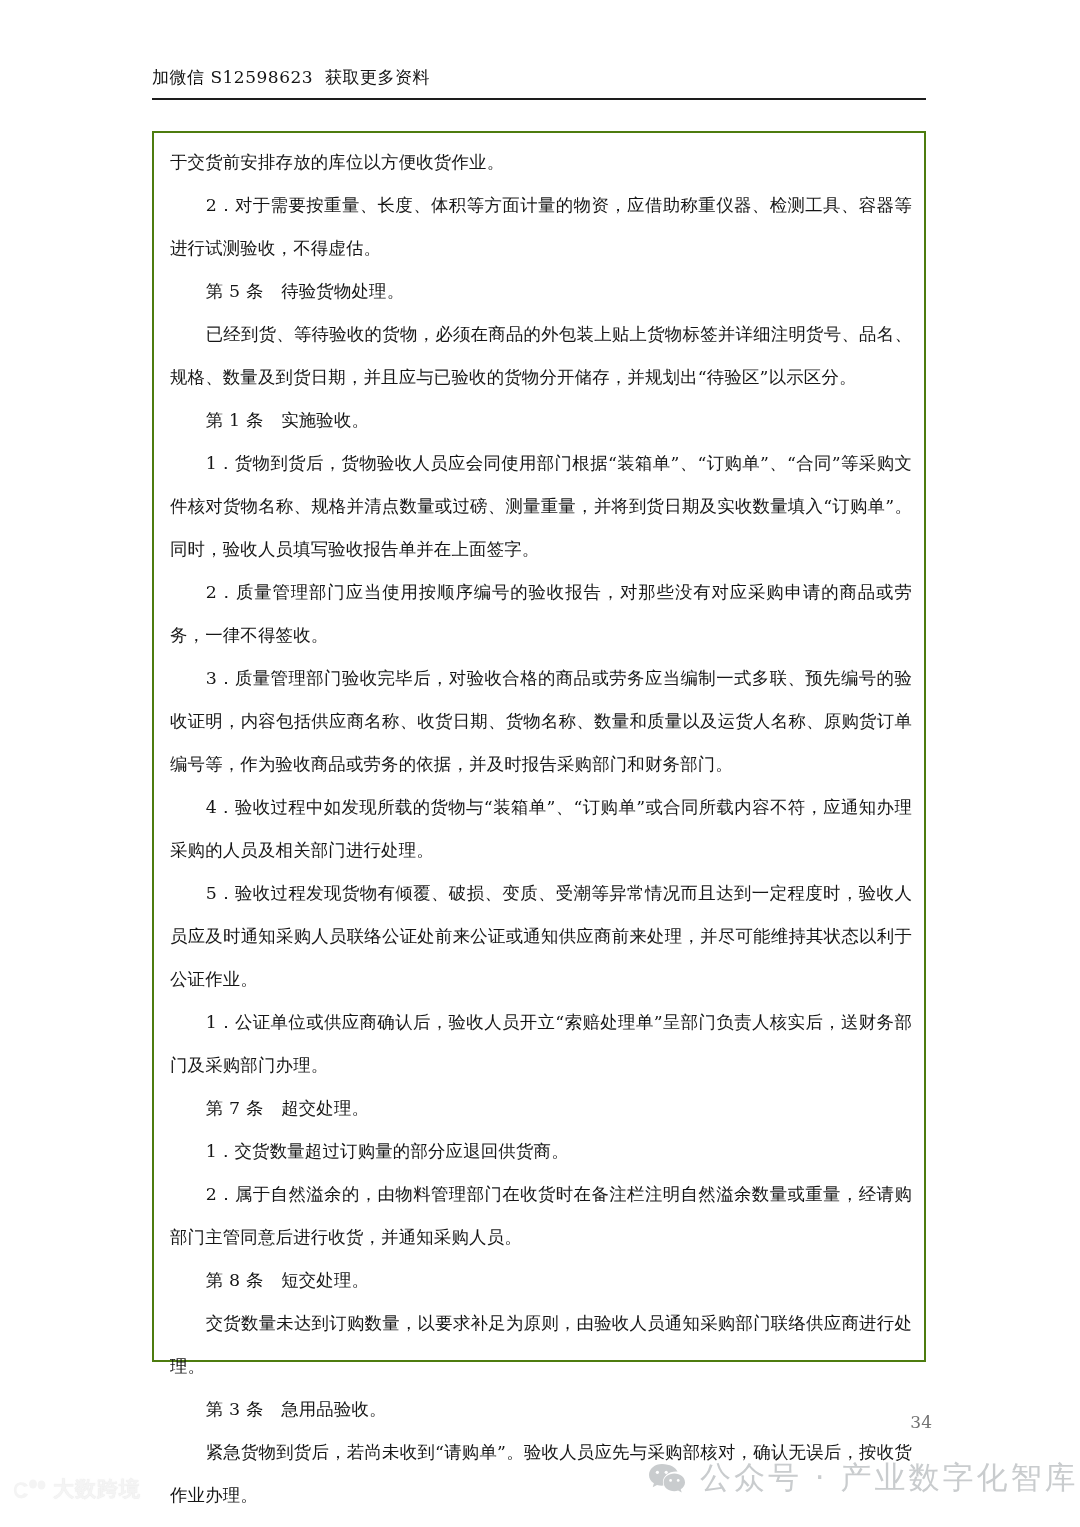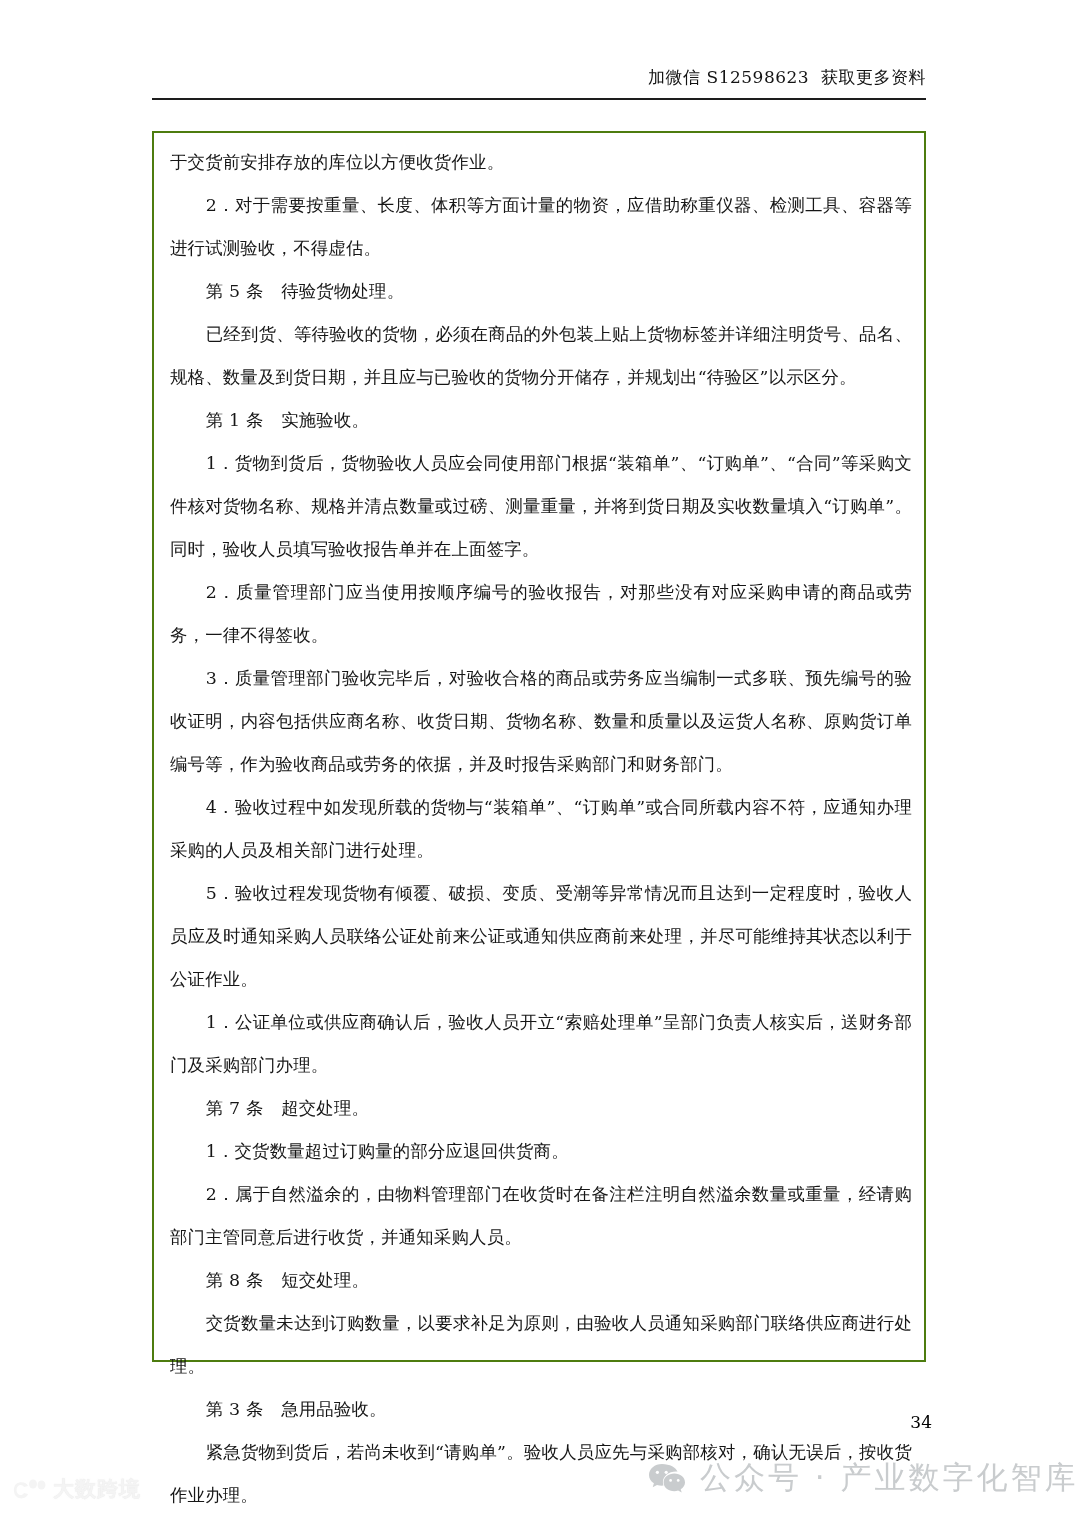--- a/index.html
+++ b/index.html
@@ -15,21 +15,21 @@
     color: #1a1a1a;
     overflow: hidden;
   }
 
   
   .page-header {
     position: absolute;
     left: 152px;
     top: 66px;
     width: 774px;
-    text-align: right;
+    text-align: left;
   }
   .page-header-text {
     font-size: 17px;
     letter-spacing: 0.5px;
     color: #141414;
     white-space: pre;
   }
   .header-rule {
     position: absolute;
     left: 152px;
@@ -74,21 +74,21 @@
   p.noindent {
     text-indent: 0;
   }
 
   
   .page-number {
     position: absolute;
     right: 148px;
     top: 1412px;
     font-size: 17px;
-    color: #000000;
+    color: #737373;
   }
 
   
   .wm-left {
     position: absolute;
     left: 12px;
     top: 1478px;
     display: flex;
     align-items: center;
     gap: 7px;

